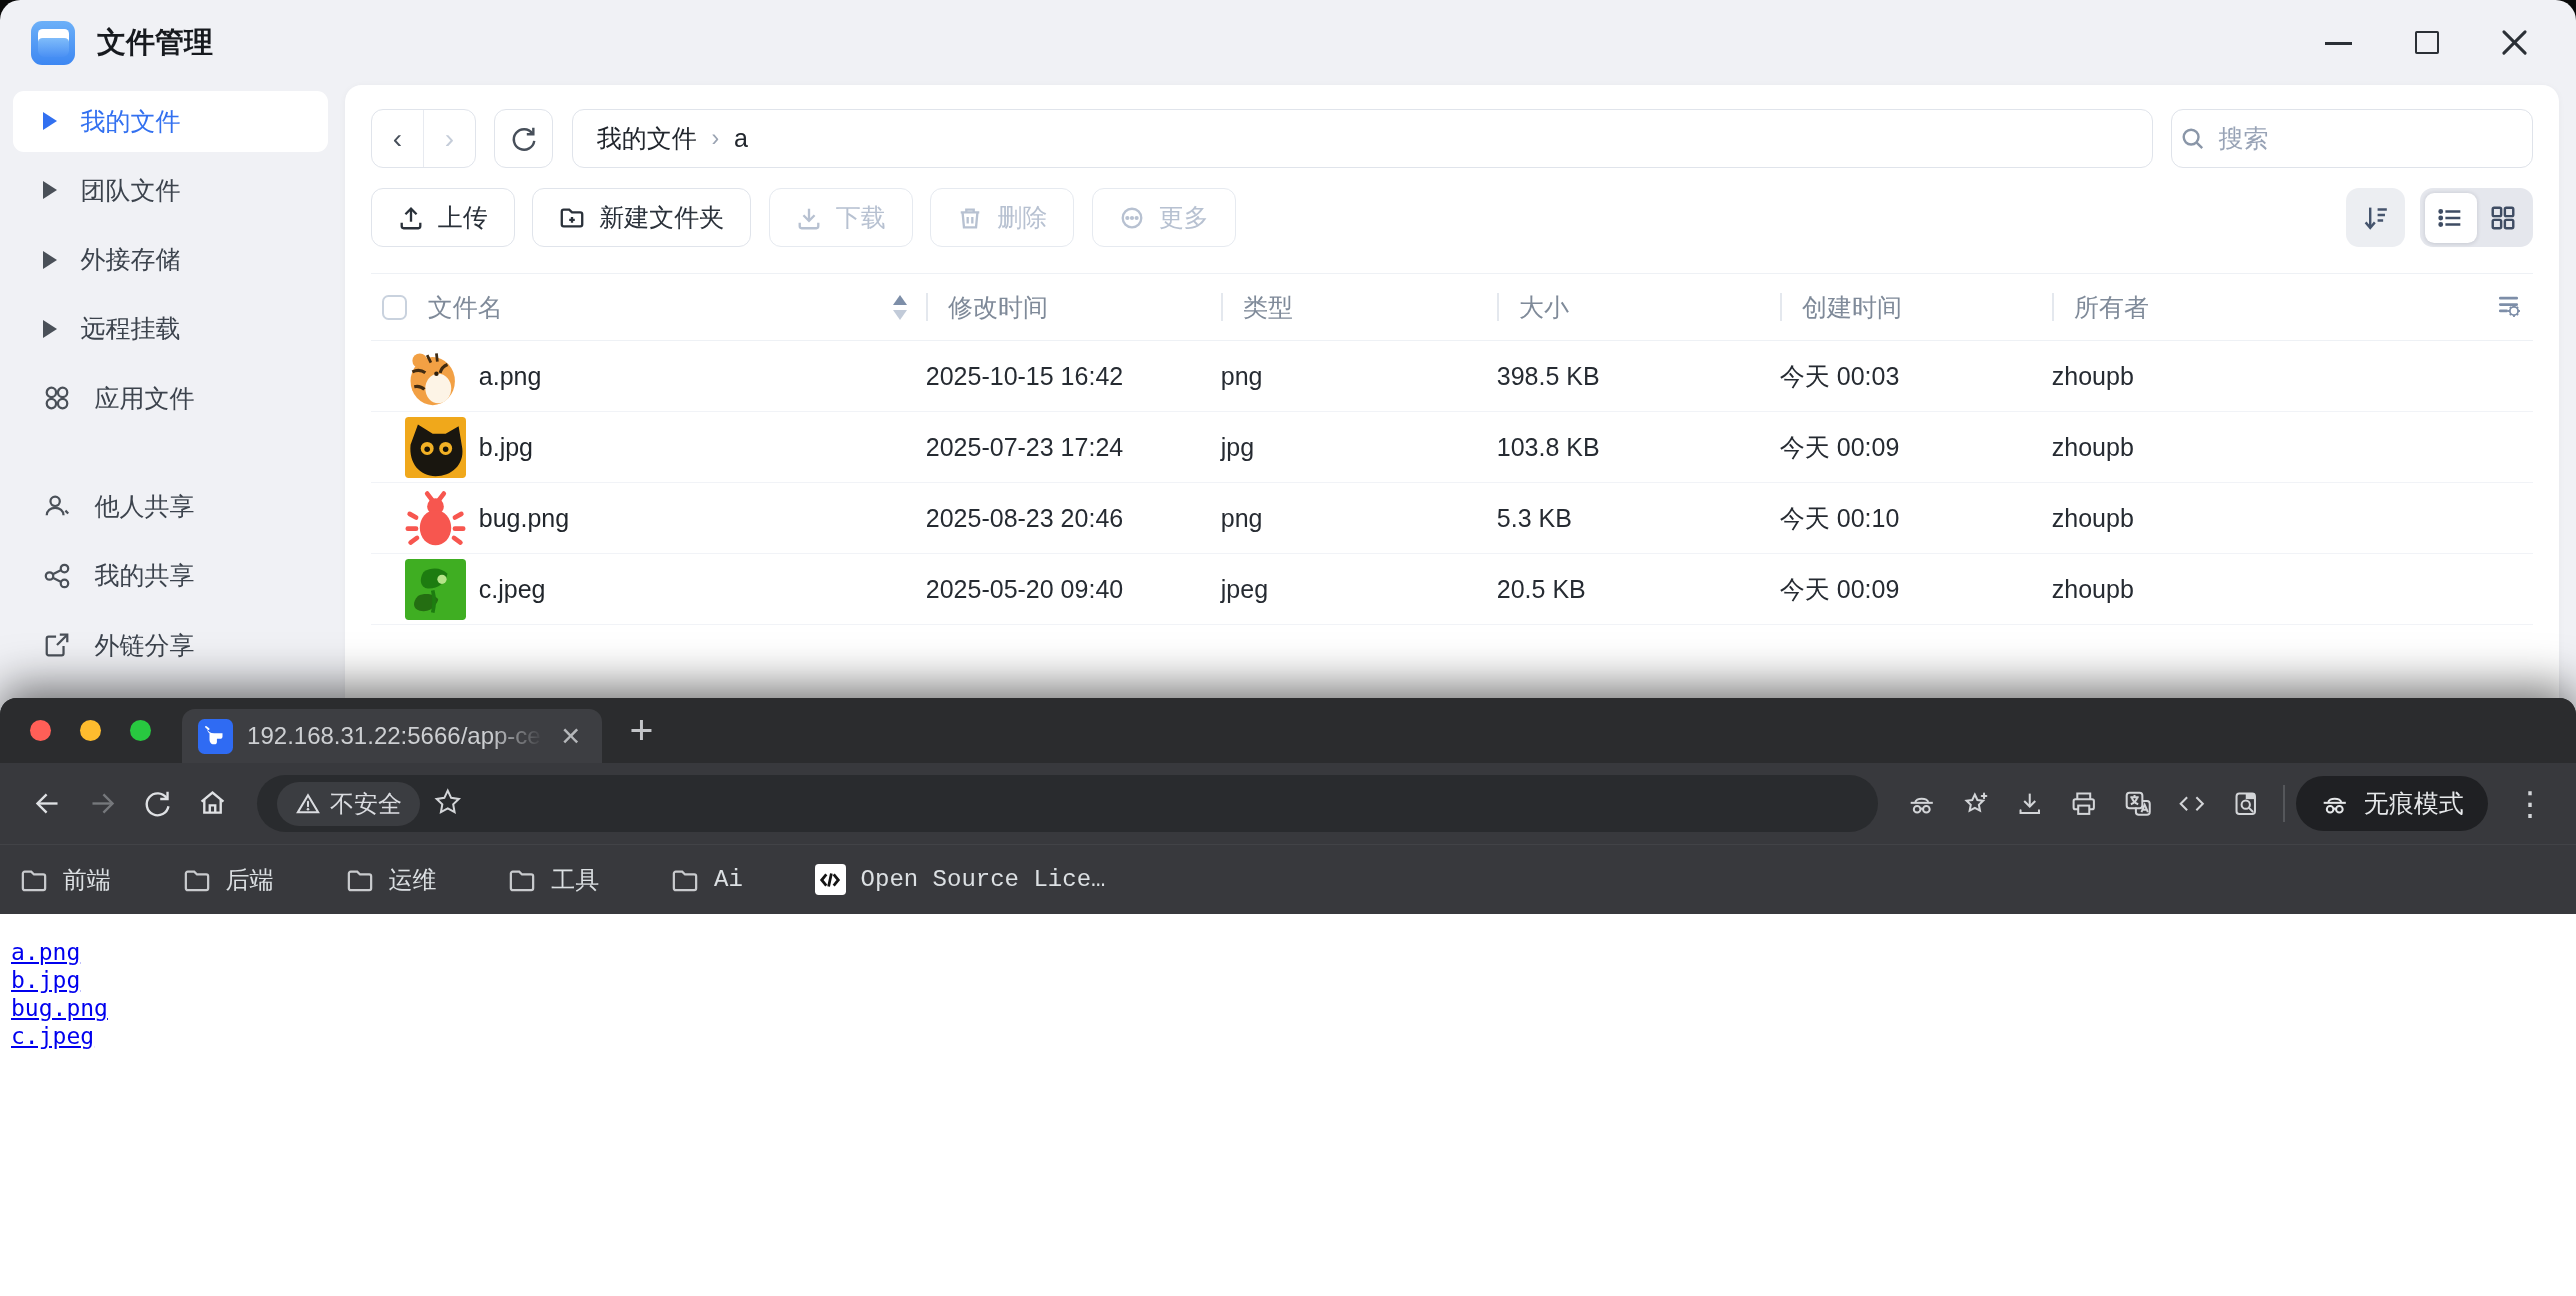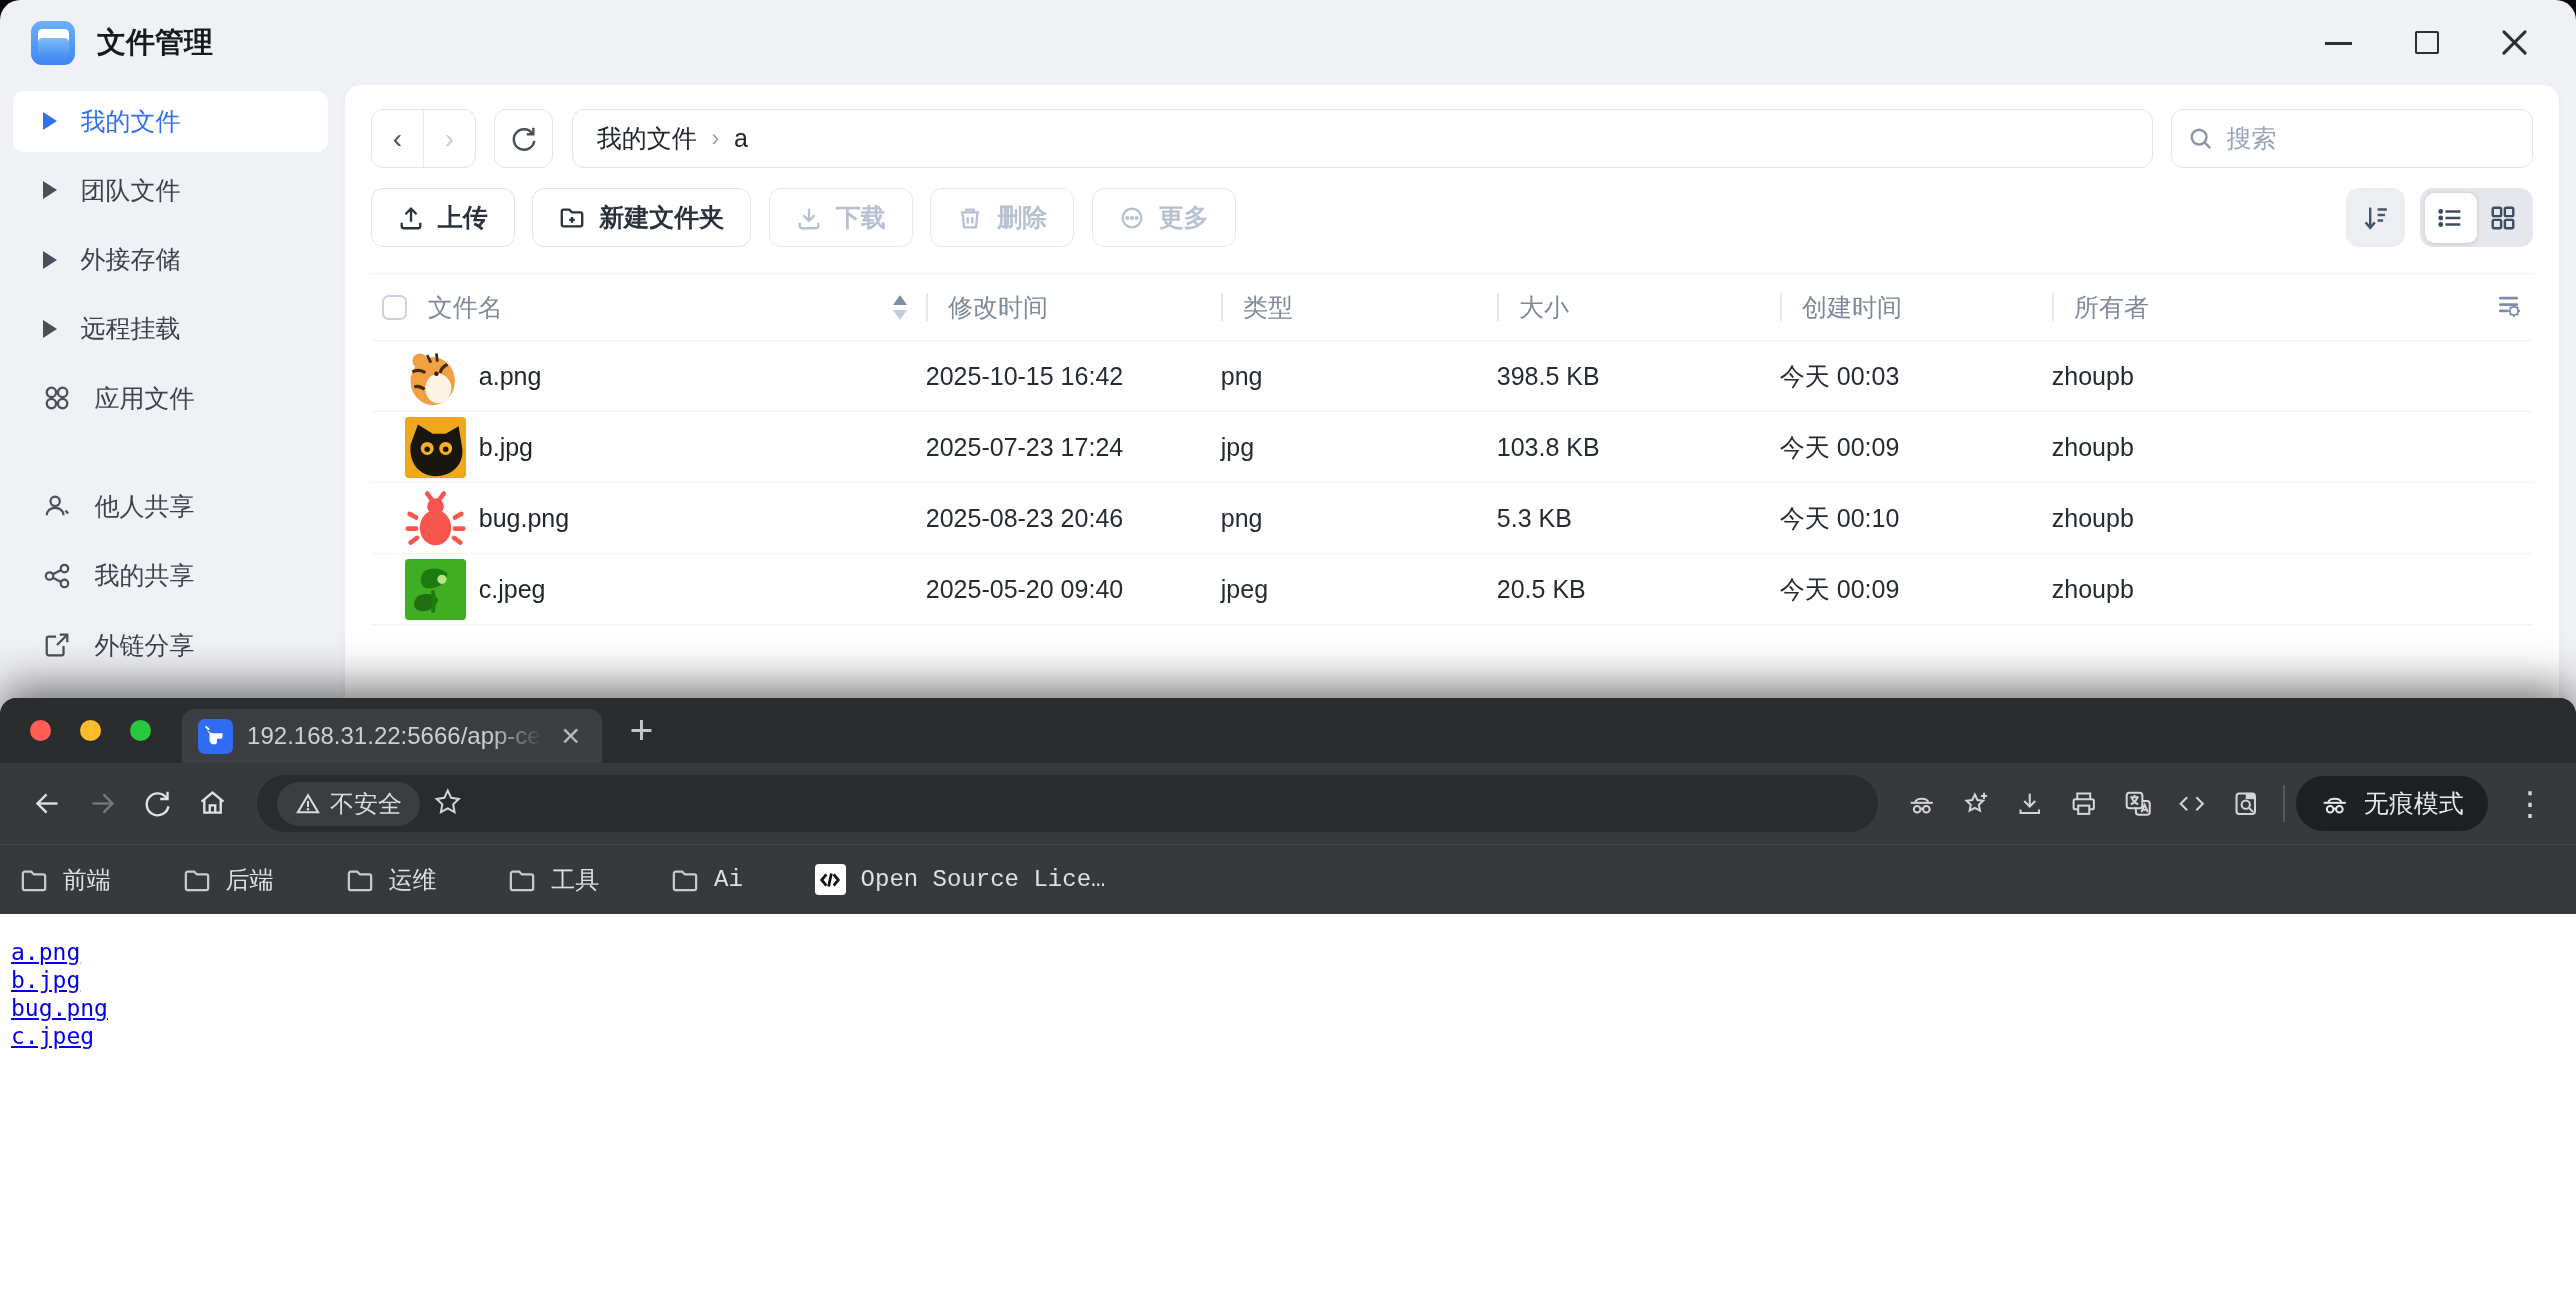--- a/index.html
+++ b/index.html
@@ -46,25 +46,25 @@
   .navgroup .half + .half { border-left:1.8px solid #e7eaf0; }
   .nav-chevron { font-size:28px; color:#474f5a; line-height:1; }
   .nav-chevron.dim { color:#c5cdd9; }
   .iconbtn { width:59px; height:59px; flex:none; border:1.8px solid #e0e4eb; border-radius:12px;
     display:flex; align-items:center; justify-content:center; background:#fff; cursor:pointer; }
   .iconbtn svg { width:28px; height:28px; stroke:#474f5a; fill:none; stroke-width:2.6; }
   .breadcrumb { flex:1; height:59px; border:1.8px solid #e0e4eb; border-radius:12px; display:flex;
     align-items:center; padding:0 24px; font-size:25px; color:#21262d; background:#fff; }
   .breadcrumb .sep { color:#9aa3b2; margin:0 14.8px; font-size:23px; }
   .searchbox { width:362px; height:59px; flex:none; border:1.8px solid #dfe3ea; border-radius:12px;
-    display:flex; align-items:center; gap:13px; padding:0 16px; background:#fff; }
+    display:flex; align-items:center; gap:13px; padding:0 8px; background:#fff; }
   .searchbox svg { width:25px; height:25px; stroke:#8a96a8; fill:none; stroke-width:2.6; flex:none; }
   .searchbox .ph { font-size:25px; color:#98a3b6; }
 
-  .row-actions { margin-top:20.3px; display:flex; align-items:flex-start; gap:17.5px; height:59px;font-weight:bold; }
+  .row-actions { margin-top:20.3px; display:flex; align-items:flex-start; gap:17.5px; height:59px; }
   .act-btn { height:59px; border:1.8px solid #e0e4eb; border-radius:12px; background:#fff; display:flex;
     align-items:center; gap:14px; padding:0 26px; font-size:25px; color:#2a313a; cursor:pointer; }
   .act-btn svg { width:26px; height:26px; stroke:#2a313a; fill:none; stroke-width:2.5; flex:none; }
   .act-btn.disabled { color:#b7c1d1; border-color:#e6eaf0; cursor:default; }
   .act-btn.disabled svg { stroke:#b7c1d1; }
   .right-tools { margin-left:auto; display:flex; align-items:center; gap:14.8px; }
   .sort-btn { width:59px; height:59px; border-radius:13px; background:#eceef2; display:flex;
     align-items:center; justify-content:center; cursor:pointer; }
   .sort-btn svg { width:29.5px; height:29.5px; stroke:#45546d; fill:none; stroke-width:2.6; }
   .seg { background:#e5e7ed; border-radius:13px; padding:4.6px; display:flex; }

